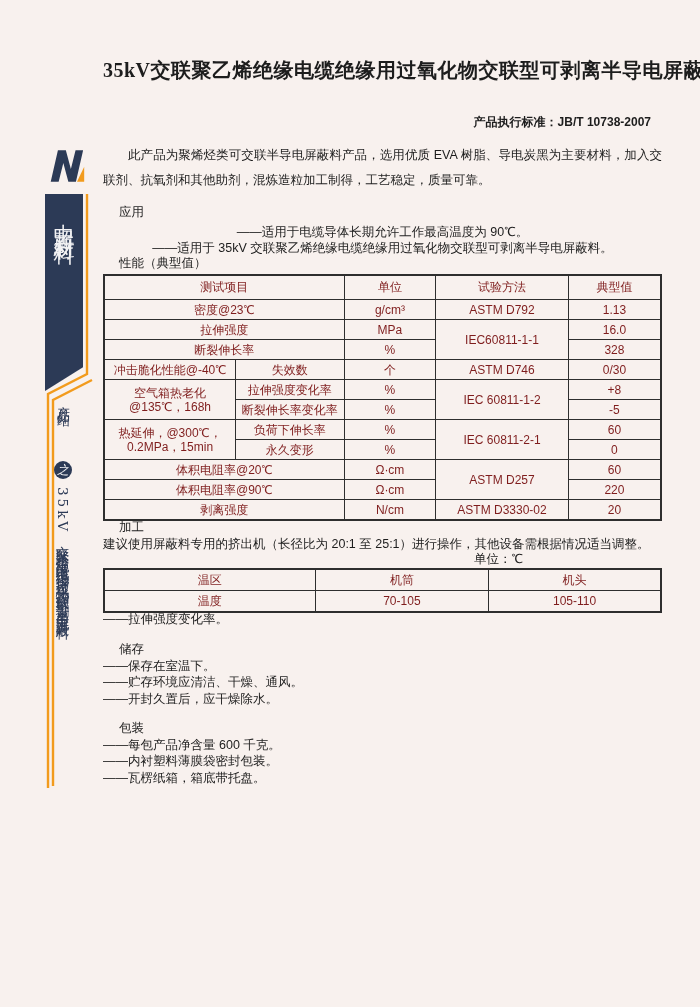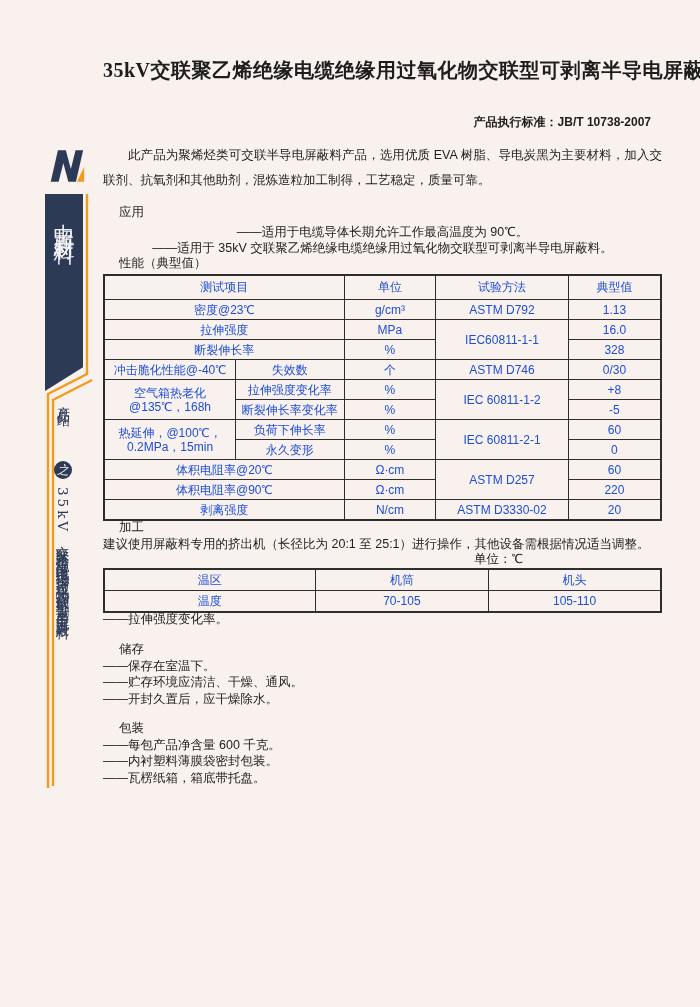--- a/index.html
+++ b/index.html
@@ -71,21 +71,21 @@
 
   #application{top:204px;}
   #application .sec-items{margin-top:4px;text-align:center;}
 
   #perf-heading{top:255px;}
 
   table{border-collapse:collapse;width:559px;background:transparent;}
   table.outer{border:2px solid #2e2e2e;}
   th,td{
     border:1px solid #2e2e2e;text-align:center;vertical-align:middle;
-    font-size:12px;font-weight:normal;padding:1px 2px;color:#1d4ed8;
+    font-size:12px;font-weight:normal;padding:1px 2px;color:#7f1d1d;
   }
   #perf-table{top:274px;}
   #perf-table th{height:21px;}
   #perf-table td{height:17px;line-height:14px;}
 
   #processing{top:519px;}
   #processing .desc{margin-top:1px;font-size:12.5px;line-height:17px;}
   #unit-label{top:551px;font-size:12.5px;padding-left:371px;}
   #proc-table{top:568px;}
   #proc-table th,#proc-table td{height:18px;}
@@ -189,21 +189,21 @@
         <td>%</td>
         <td rowspan="2">IEC 60811-1-2</td>
         <td>+8</td>
       </tr>
       <tr>
         <td>断裂伸长率变化率</td>
         <td>%</td>
         <td>-5</td>
       </tr>
       <tr>
-        <td rowspan="2">热延伸，@100℃，0.2MPa，15min</td>
+        <td rowspan="2">热延伸，@300℃，0.2MPa，15min</td>
         <td>负荷下伸长率</td>
         <td>%</td>
         <td rowspan="2">IEC 60811-2-1</td>
         <td>60</td>
       </tr>
       <tr>
         <td>永久变形</td>
         <td>%</td>
         <td>0</td>
       </tr>

